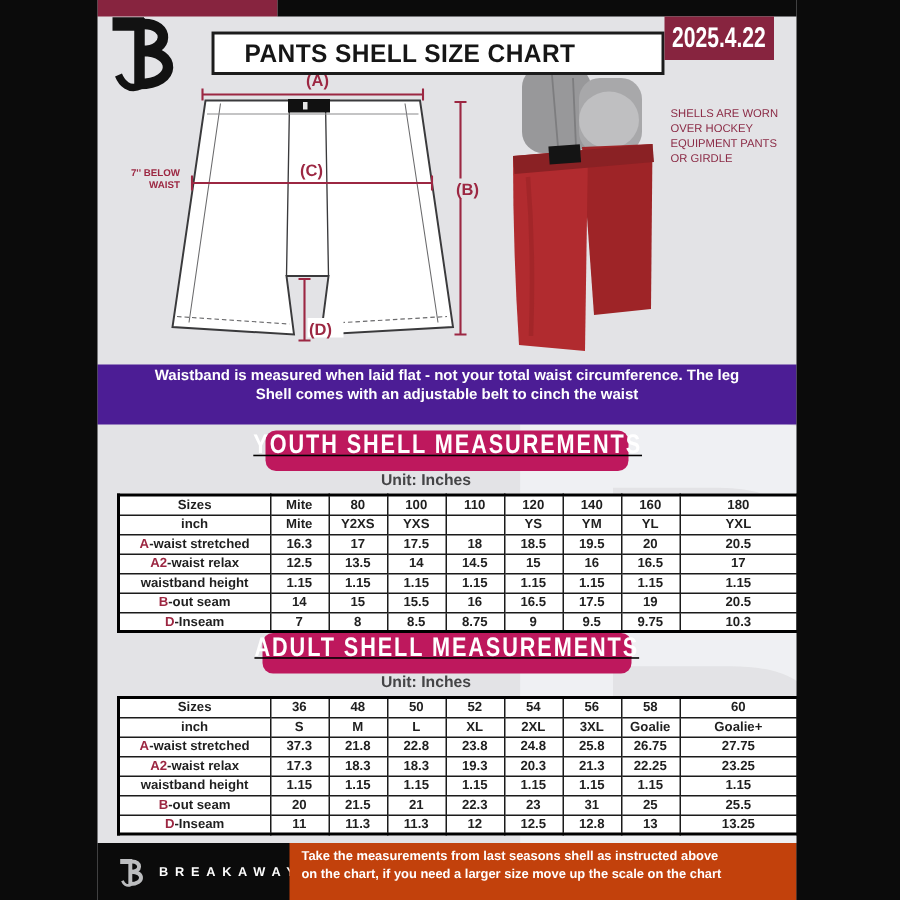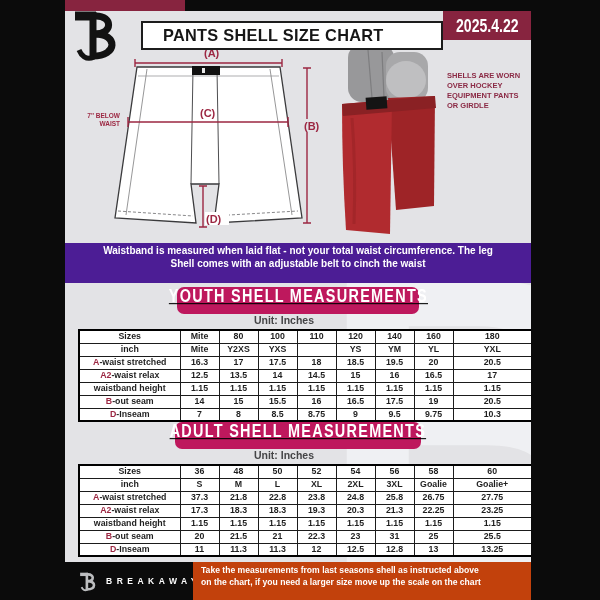--- a/index.html
+++ b/index.html
@@ -15,34 +15,34 @@
   .strip { position:absolute; top:0; height:11px; z-index:2; }
   .strip.maroon { left:65px; width:120px; background:#87243f; }
   .strip.black { left:185px; width:346px; background:#0b0b0b; }
 
   .logo-top { position:absolute; left:72px; top:7px; z-index:2; }
 
   .title-box { position:absolute; left:141px; top:11px; width:302px; height:29px; z-index:2;
     background:#fff; border:2px solid #1c1c1c; display:flex; align-items:center; padding-left:20px;margin-top:10px; }
   .title-box span { font-size:17px; font-weight:bold; color:#161616; letter-spacing:0.3px;
     transform:scaleX(0.96); transform-origin:left center; white-space:nowrap; }
-  .date-box { position:absolute; left:443px; top:11px; width:88px; height:29px; z-index:2;
+  .date-box { position:absolute; left:443px; top:11px; width:73px; height:29px; z-index:2;
     background:#87243f; display:flex; align-items:center; justify-content:center; }
   .date-box span { font-size:19px; font-weight:bold; color:#fff;
     transform:scaleX(0.74); white-space:nowrap; }
 
   .diagram { position:absolute; left:98px; top:46px; z-index:1; }
   .diagram .mline { stroke:#9c2742; stroke-width:1.4; fill:none; }
   .diagram .mlabel { font:bold 11px "Liberation Sans", sans-serif; fill:#9c2742; }
   .waist-note { position:absolute; left:80px; top:112px; width:40px; z-index:1;
     font-size:6.5px; font-weight:bold; color:#9c2742; text-align:right; line-height:8px; }
 
   .shell-photo { position:absolute; left:338px; top:38px; z-index:1; }
   .side-note { position:absolute; left:447px; top:71px; width:84px; z-index:1;
-    font-size:7.5px; font-weight:bold; color:#8b2a45; line-height:10px; }
+    font-size:7.5px; font-weight:normal; color:#8b2a45; line-height:10px; }
 
   .banner { position:absolute; left:65px; top:243px; width:466px; height:40px; z-index:1;
     background:#4c1d95; color:#fff; text-align:center; padding-top:1px; }
   .banner div { font-size:10px; font-weight:bold; line-height:13px; white-space:nowrap; }
 
   .sec-head { position:absolute; height:27px; background:#be185d; border-radius:7px; z-index:1;
     display:flex; justify-content:center;text-decoration:underline; }
   .sec-head span { color:#fff; font-size:17px; font-weight:bold; letter-spacing:1.5px;
     transform:scale(0.85,1.05); white-space:nowrap; }
   .sec-head.youth { left:177px; top:287px; width:242px; }

